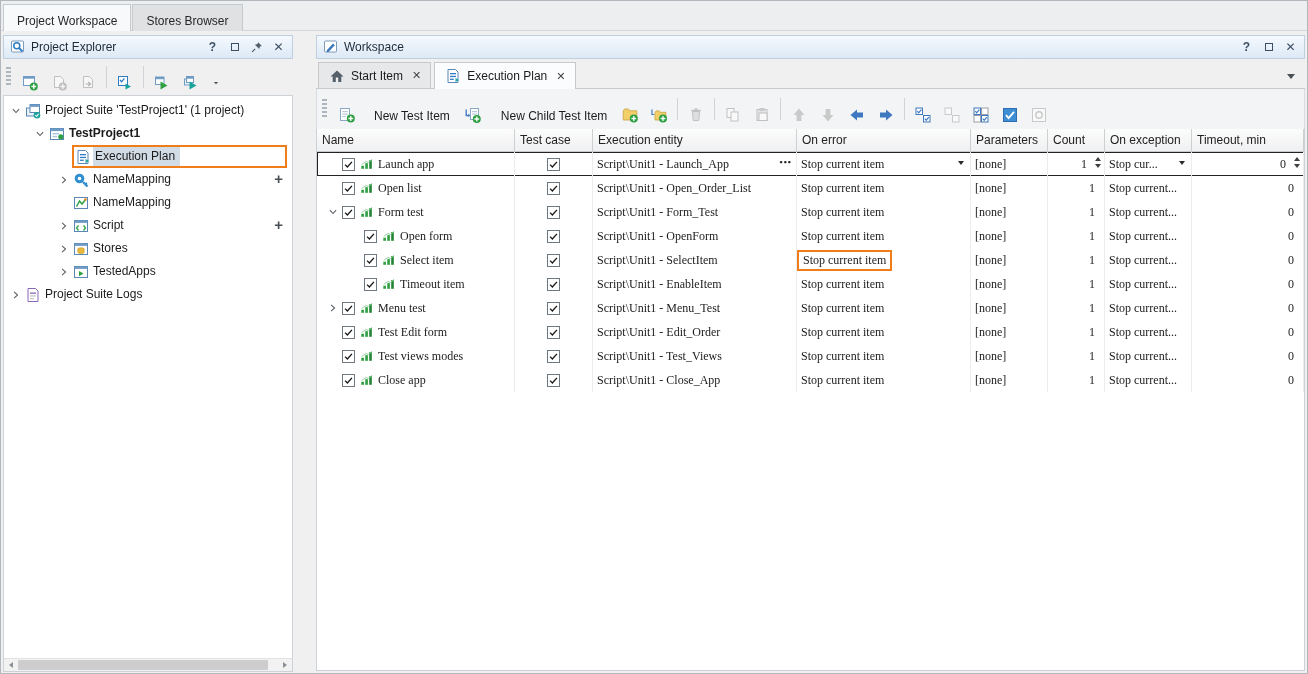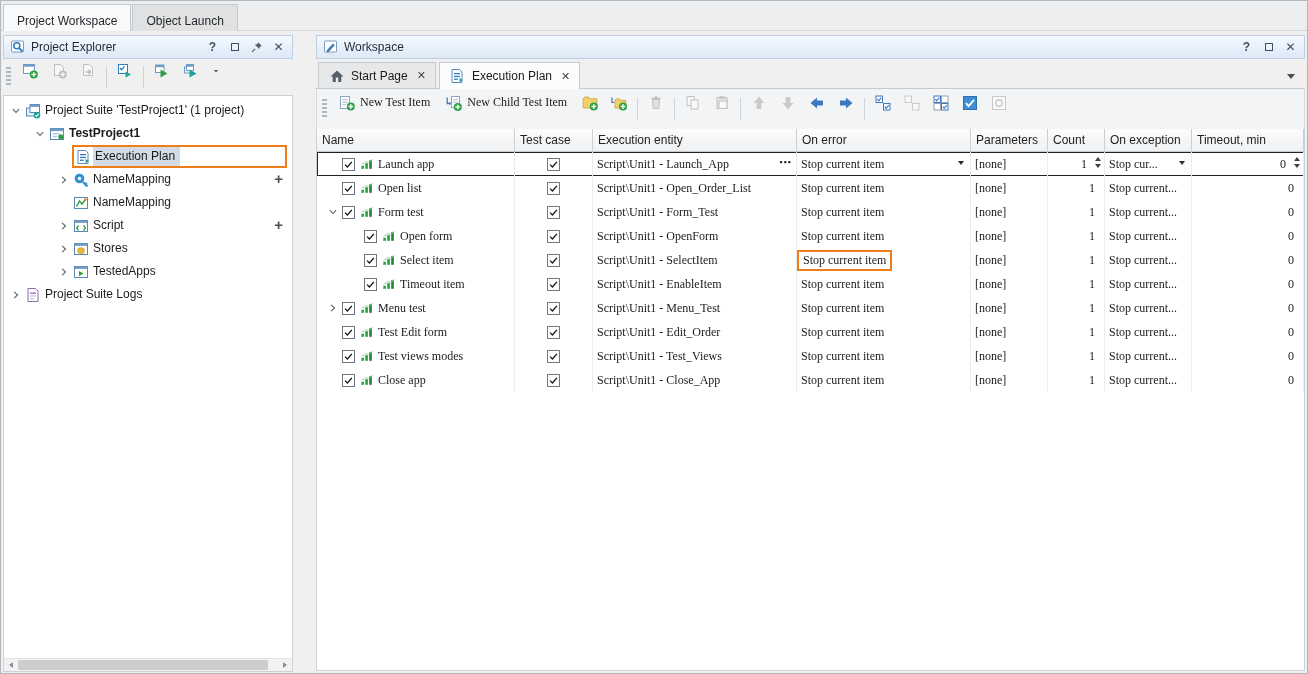--- a/index.html
+++ b/index.html
@@ -12,21 +12,21 @@
 .app-tab.active{background:#f8f9fa;}
 .main{flex:1;display:flex;min-height:0;}
 
 .left-panel{width:293px;flex:none;display:flex;flex-direction:column;background:#f0f0f0;padding:4px 1px 1px 2px;}
 .panel-header{height:24px;flex:none;display:flex;align-items:center;gap:5px;padding:0 5px;background:linear-gradient(#f4f9fe,#dde9f6);border:1px solid #bfcfe0;}
 .ph-title{flex:1;color:#1f2a36;white-space:nowrap;overflow:hidden;}
 .ph-btn{width:17px;height:17px;display:flex;align-items:center;justify-content:center;color:#3d4f63;font-size:12px;font-weight:bold;cursor:pointer;flex:none;}
 .ph-btn .sq{width:8px;height:8px;border:1px solid #3d4f63;display:block;}
 .pe-toolbar{height:36px;flex:none;display:flex;align-items:center;gap:1px;padding:2px 1px;}
 .ws-toolbar{height:40px;flex:none;display:flex;align-items:center;gap:1px;padding:2px 3px;background:#f3f4f5;border-left:1px solid #d9dbde;border-right:1px solid #d9dbde;}
-.tbtn{height:28px;min-width:28px;display:flex;align-items:flex-start;justify-content:center;gap:5px;padding:0 5px;border-radius:2px;cursor:pointer;font-family:Liberation Serif, serif;}
+.tbtn{height:28px;min-width:28px;display:flex;align-items:flex-end;justify-content:center;gap:19px;padding:0 5px;border-radius:2px;cursor:pointer;}
 .tbtn.labeled{padding:0 8px 0 6px;}
 .tbtn.narrow{min-width:14px;padding:0 1px;}
 .tbtn.disabled{opacity:.5;filter:grayscale(1);cursor:default;}
 .tsep{width:1px;height:22px;background:#cfd2d6;margin:0 3px;flex:none;}
 .grip{width:5px;height:20px;margin:0 4px 0 2px;flex:none;background:repeating-linear-gradient(to bottom,#aeb6bf 0 2px,transparent 2px 4px);}
 .ticon{display:inline-flex;align-items:center;justify-content:center;width:17px;height:16px;flex:none;}
 .tlabel{white-space:nowrap;color:#1b1b1b;}
 
 .tree{flex:1;background:#fff;border:1px solid #cdd2d8;border-bottom:none;overflow:hidden;padding-top:3px;position:relative;}
 .tree-item{height:23px;display:flex;align-items:center;position:relative;cursor:pointer;}
@@ -79,21 +79,21 @@
 </style>
 </head>
 <body>
 
 <div class="window">
   <div class="app-tabs">
     <div class="app-tab active">
         <span>Project Workspace</span>
       </div>
     <div class="app-tab">
-        <span>Object Launch</span>
+        <span>Stores Browser</span>
       </div>
   </div>
   <div class="main">
 
     <div class="left-panel">
       <div class="panel-header">
         <span class="ticon">
             <svg width="16" height="16" viewBox="0 0 16 16">
               <rect x="1.5" y="2" width="12" height="11" rx="1" fill="#fff" stroke="#7f9bba"></rect>
               <circle cx="6.8" cy="6.8" r="3" fill="none" stroke="#2E7CC3" stroke-width="1.5"></circle>
@@ -372,21 +372,21 @@
         <span class="ph-btn">✕</span>
       </div>
       <div class="doc-tabs">
         <div class="doc-tab">
           <span class="ticon">
               <svg width="16" height="16" viewBox="0 0 16 16">
                 <path d="M1.5 8.5 L8 2.5 L14.5 8.5 h-2.2 v5.5 h-8.6 v-5.5 z" fill="#56606b"></path>
                 <rect x="6.8" y="9.5" width="2.4" height="4.5" fill="#f0f0f0"></rect>
               </svg>
             </span>
-          <span>Start Page</span>
+          <span>Start Item</span>
           <span class="dt-close">✕</span>
         </div>
         <div class="doc-tab active">
           <span class="ticon">
               <svg width="16" height="16" viewBox="0 0 16 16">
                 <path d="M3 1.5 h7.5 l2.5 2.5 v10.5 h-10 z" fill="#fff" stroke="#5b87b5"></path>
                 <rect x="5" y="5" width="6" height="1.3" fill="#2E7CC3"></rect>
                 <rect x="5" y="7.8" width="6" height="1.3" fill="#2E7CC3"></rect>
                 <rect x="5" y="10.6" width="3.8" height="1.3" fill="#2E7CC3"></rect>
                 <path d="M10.5 10 l3.5 2 -3.5 2 z" fill="#18A39B"></path>

